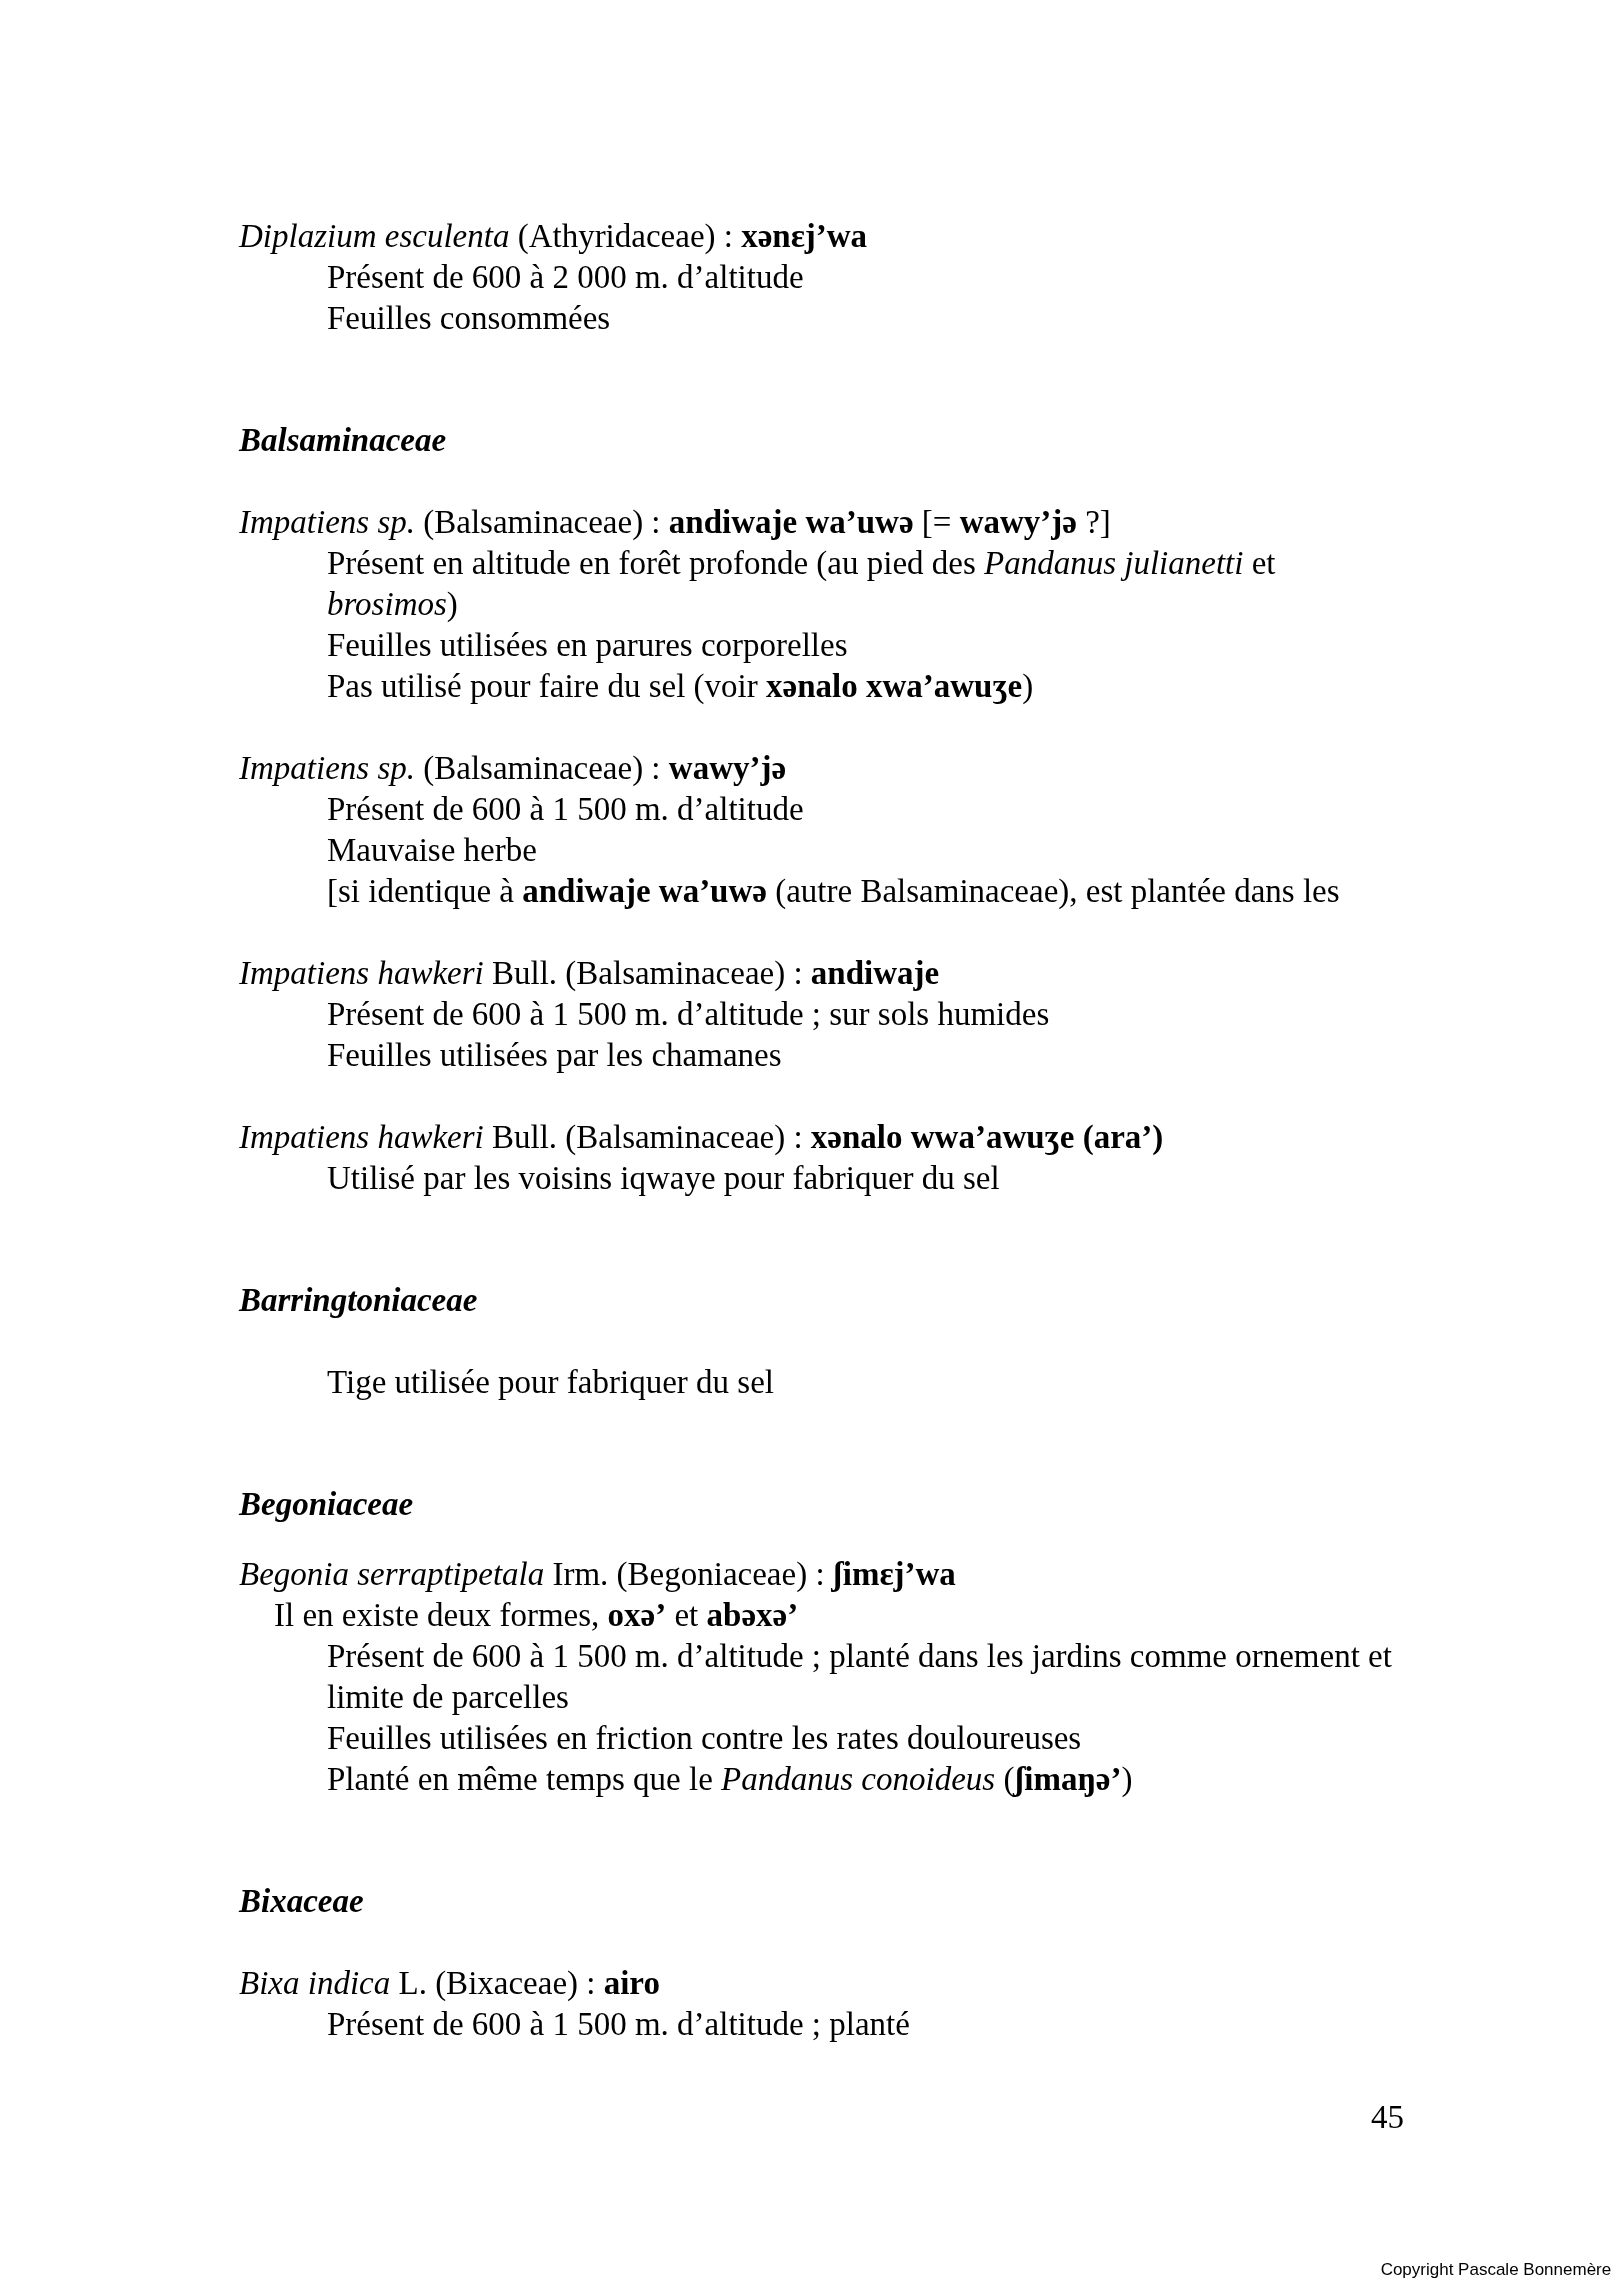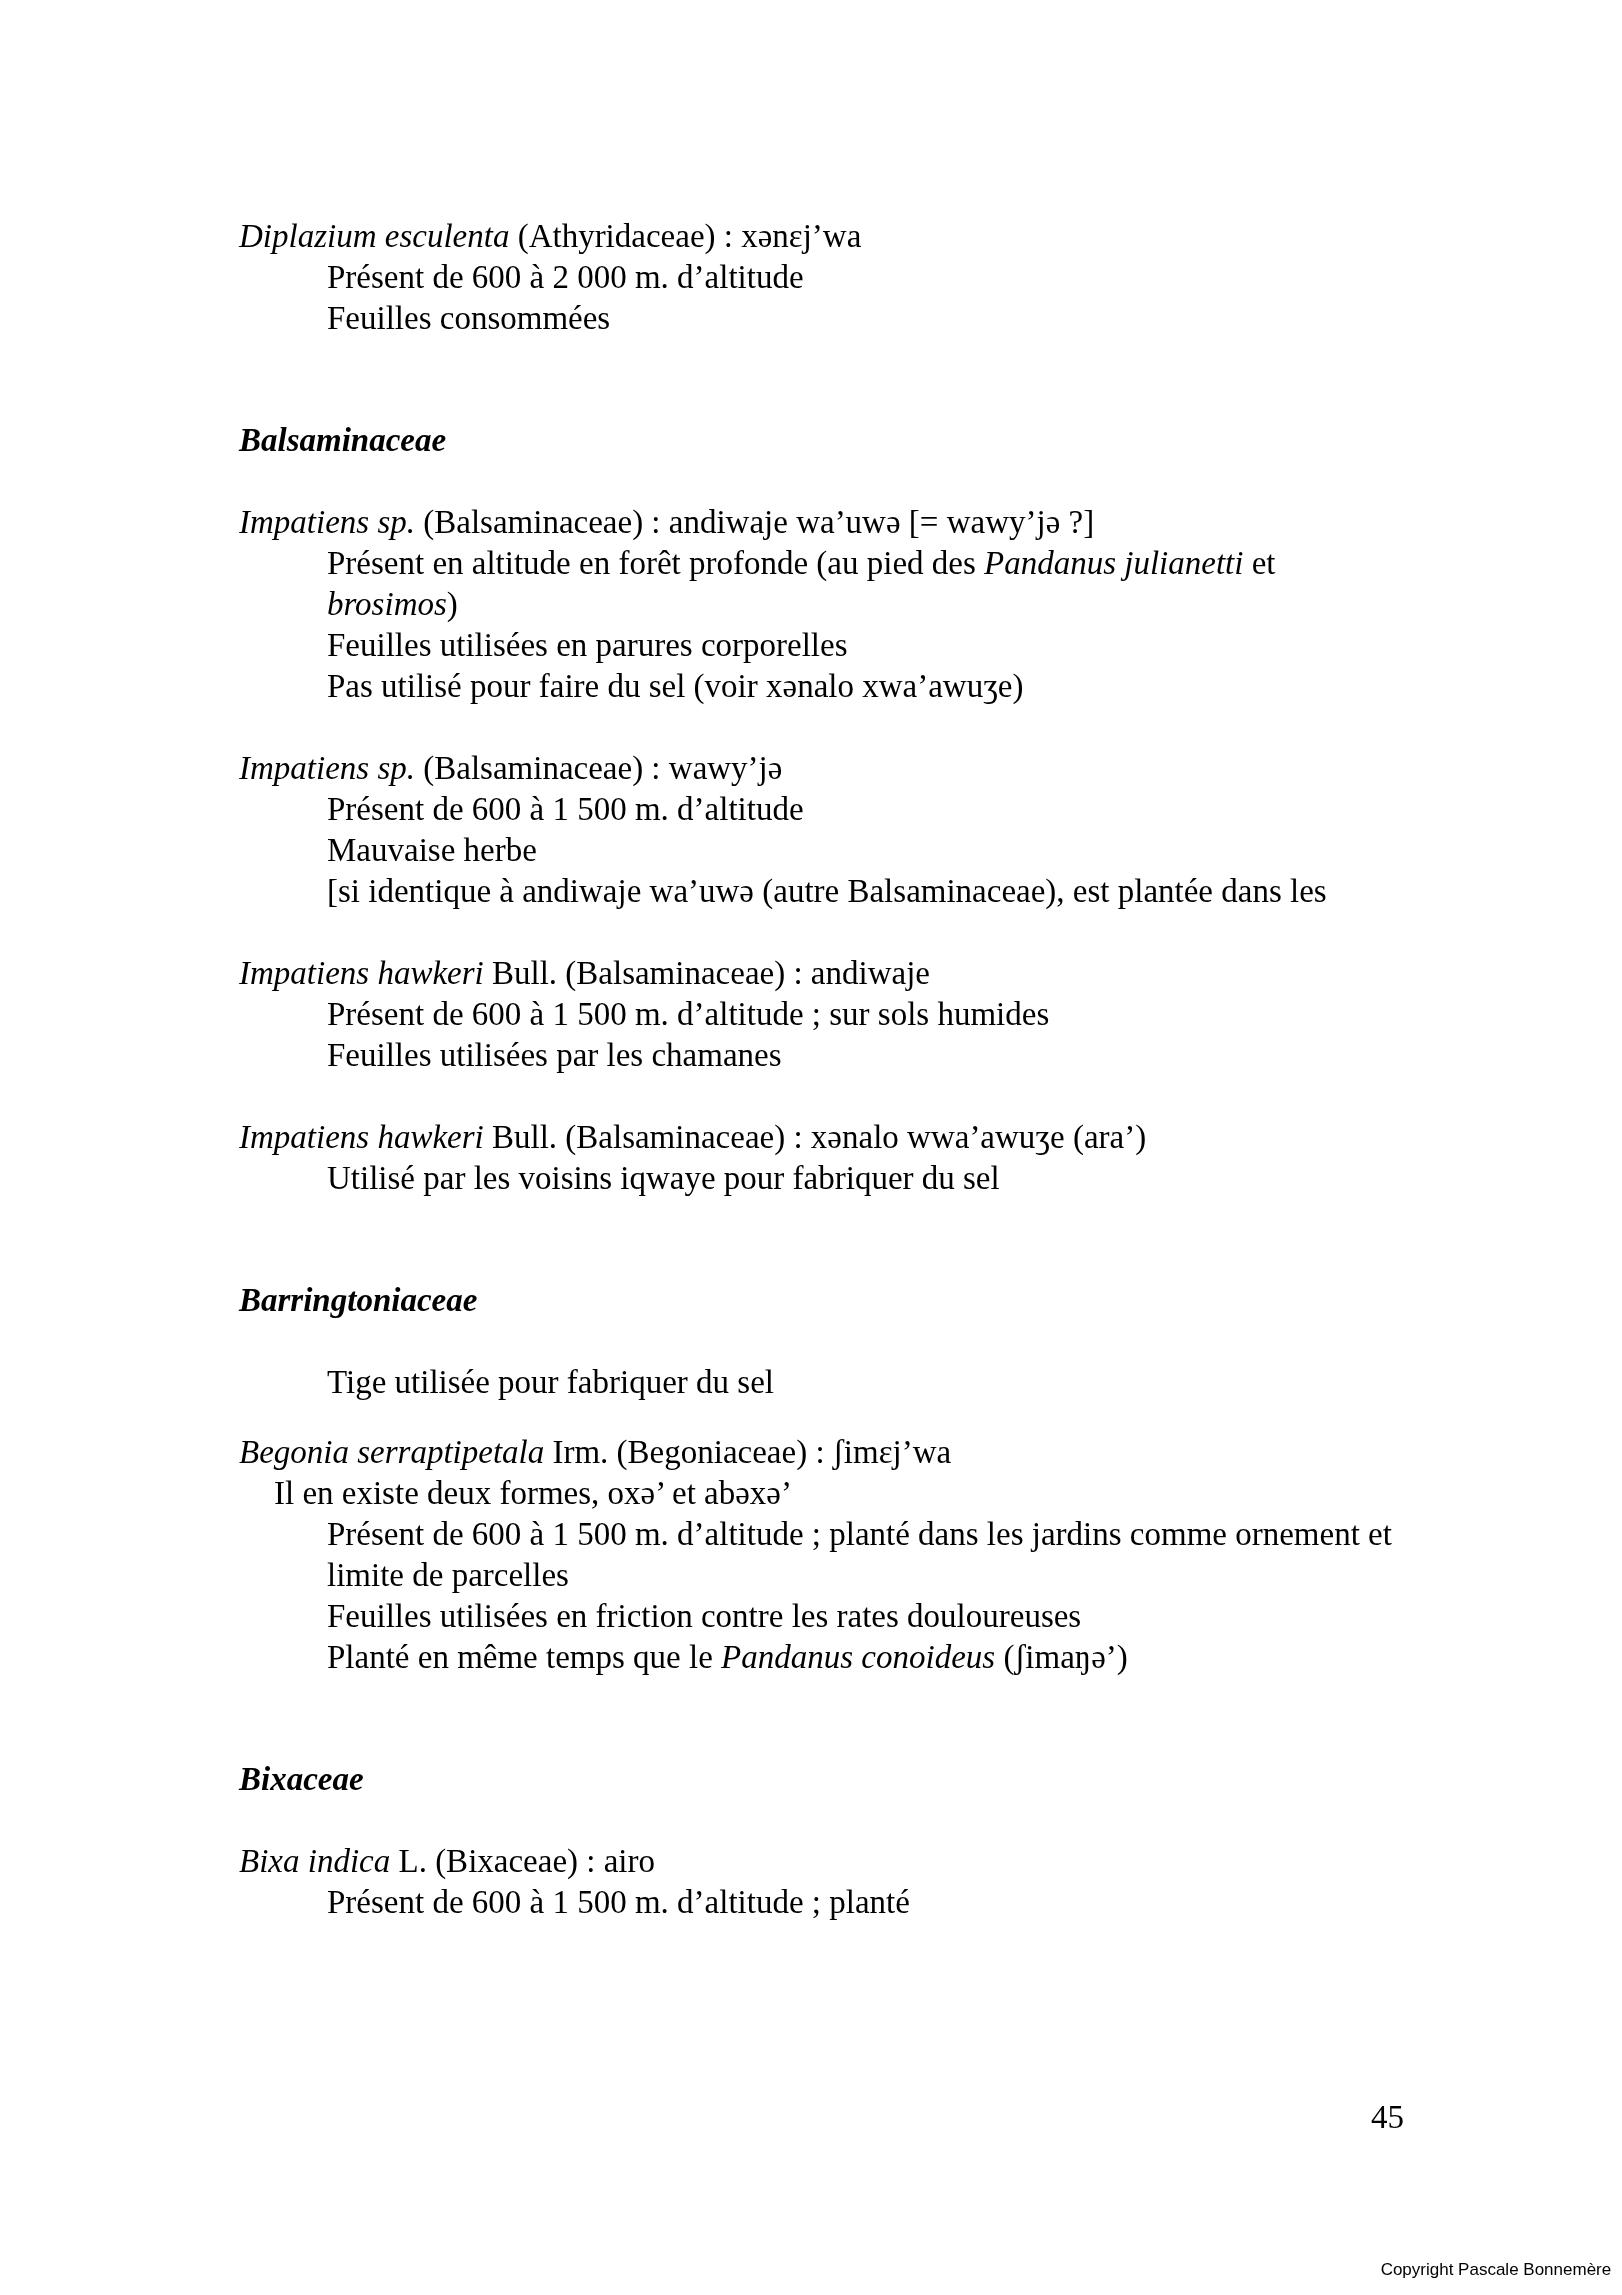--- a/index.html
+++ b/index.html
@@ -26,21 +26,21 @@
   }
   .line {
     white-space: nowrap;
   }
   .heading {
     font-weight: bold;
     font-style: italic;
   }
   .seg-normal { font-style: normal; font-weight: normal; }
   .seg-italic { font-style: italic; }
-  .seg-bold   { font-weight: normal; }
+  .seg-bold   { font-weight: bold; }
   .page-number {
     position: absolute;
     left: 1371px;
     top: 2097px;
     font-size: 33px;
     line-height: 41px;
   }
   .copyright {
     position: absolute;
     right: 11.8px;
@@ -80,20 +80,21 @@
         <div class="line" style="padding-left: 88px;"><span class="seg-normal">Feuilles utilisées par les chamanes</span></div>
       </div>
       <div style="margin-top: 41px;">
         <div class="line"><span class="seg-italic">Impatiens hawkeri</span><span class="seg-normal"> Bull. (Balsaminaceae) : </span><span class="seg-bold">xənalo wwa’awuʒe (ara’)</span></div>
         <div class="line" style="padding-left: 88px;"><span class="seg-normal">Utilisé par les voisins iqwaye pour fabriquer du sel</span></div>
       </div>
       <div class="line heading" style="margin-top: 81px;">Barringtoniaceae</div>
       <div style="margin-top: 41px;">
         <div class="line" style="padding-left: 88px;"><span class="seg-normal">Tige utilisée pour fabriquer du sel</span></div>
       </div>
+      <div class="line heading" style="margin-top: 81px;">Begoniaceae</div>
       <div style="margin-top: 29px;">
         <div class="line"><span class="seg-italic">Begonia serraptipetala</span><span class="seg-normal"> Irm. (Begoniaceae) : </span><span class="seg-bold">ʃimɛj’wa</span></div>
         <div class="line" style="padding-left: 35px;"><span class="seg-normal">Il en existe deux formes, </span><span class="seg-bold">oxə’</span><span class="seg-normal"> et </span><span class="seg-bold">abəxə’</span></div>
         <div class="line" style="padding-left: 88px;"><span class="seg-normal">Présent de 600 à 1 500 m. d’altitude ; planté dans les jardins comme ornement et</span></div>
         <div class="line" style="padding-left: 88px;"><span class="seg-normal">limite de parcelles</span></div>
         <div class="line" style="padding-left: 88px;"><span class="seg-normal">Feuilles utilisées en friction contre les rates douloureuses</span></div>
         <div class="line" style="padding-left: 88px;"><span class="seg-normal">Planté en même temps que le </span><span class="seg-italic">Pandanus conoideus</span><span class="seg-normal"> (</span><span class="seg-bold">ʃimaŋə’</span><span class="seg-normal">)</span></div>
       </div>
       <div class="line heading" style="margin-top: 81px;">Bixaceae</div>
       <div style="margin-top: 41px;">

